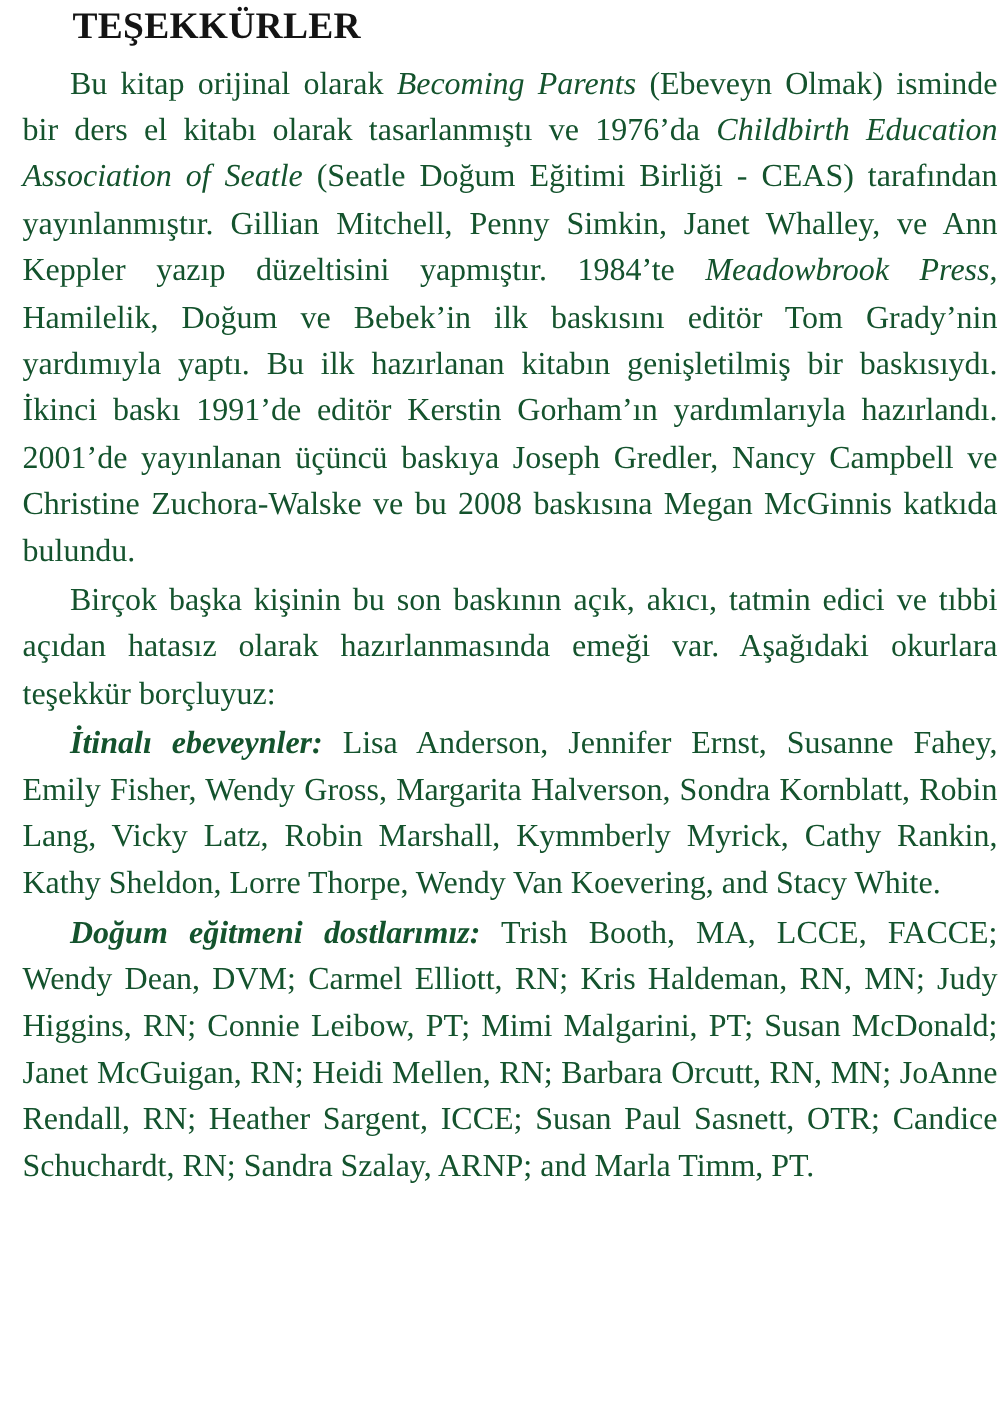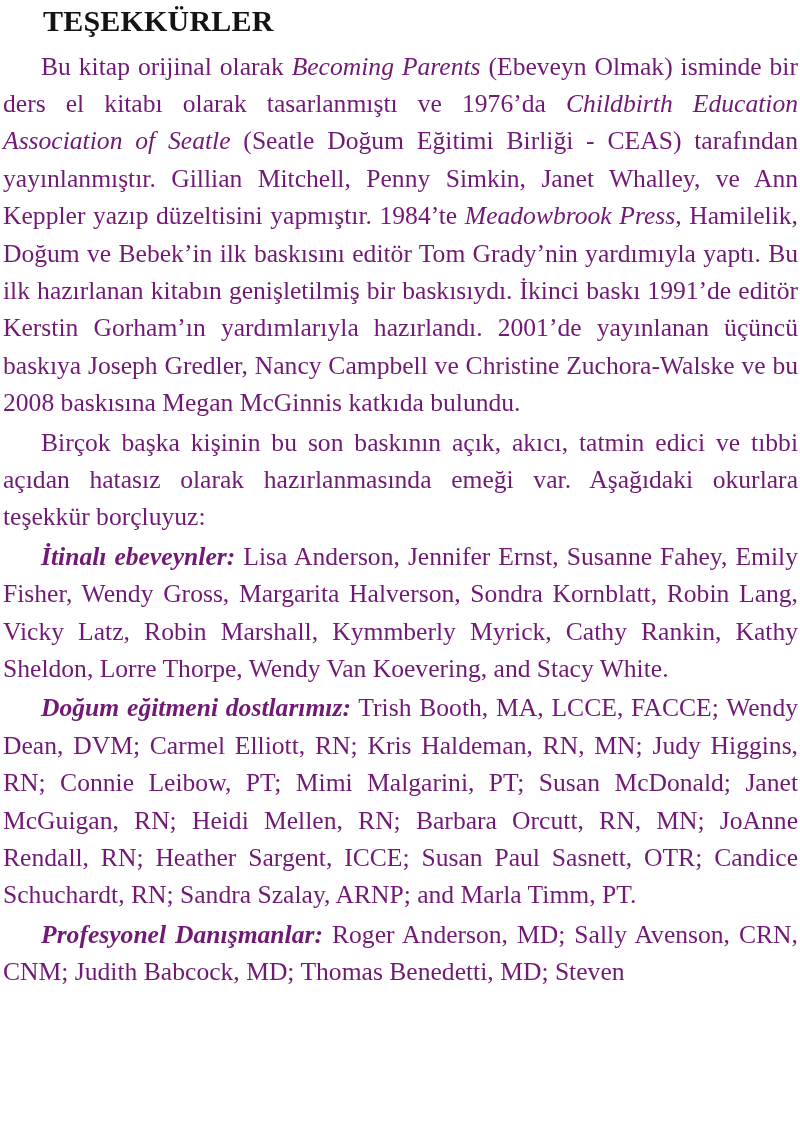--- a/index.html
+++ b/index.html
@@ -14,40 +14,40 @@
     font-family: "Liberation Serif", "DejaVu Serif", serif;
     color: #1a1a1a;
     overflow: hidden;
   }
   .page {
     position: relative;
     width: 800px;
     height: 1139px;
     background: #ffffff;
     box-sizing: border-box;
-    padding: 0 2px 0 3px;
+    padding: 0 2px 0 18px;
   }
   .page-heading {
     font-size: 30px;
     font-weight: bold;
     letter-spacing: 0.2px;
     margin: 0 0 8px 0;
     padding-top: 2px;
     padding-left: 40px;
     line-height: 1.25;
     color: #141414;
   }
   .body-text {
     font-size: 25.6px;
     line-height: 37.4px;
     text-align: justify;
     text-justify: inter-word;
     margin: 0;
     padding: 0;
-    color: #701a75;
+    color: #14532d;
     -webkit-hyphens: none;
     hyphens: none;
   }
   .para {
     text-indent: 38px;
     margin: 0 0 2px 0;
   }
   .para.spaced {
     margin-top: 0;
   }
@@ -76,16 +76,15 @@
   <div class="body-text">
 
     <p class="para"><span>Bu kitap orijinal olarak </span><span class="it">Becoming Parents</span><span> (Ebeveyn Olmak) isminde bir ders el kitabı olarak tasarlanmıştı ve 1976’da </span><span class="it">Childbirth Education Association of Seatle</span><span> (Seatle Doğum Eğitimi Birliği - CEAS) tarafından yayınlanmıştır. Gillian Mitchell, Penny Simkin, Janet Whalley, ve Ann Keppler yazıp düzeltisini yapmıştır. 1984’te </span><span class="it">Meadowbrook Press</span><span>, Hamilelik, Doğum ve Bebek’in ilk baskısını editör Tom Grady’nin yardımıyla yaptı. Bu ilk hazırlanan kitabın genişletilmiş bir baskısıydı. İkinci baskı 1991’de editör Kerstin Gorham’ın yardımlarıyla hazırlandı. 2001’de yayınlanan üçüncü baskıya Joseph Gredler, Nancy Campbell ve Christine Zuchora-Walske ve bu 2008 baskısına Megan McGinnis katkıda bulundu.</span></p>
 
     <p class="para spaced"><span>Birçok başka kişinin bu son baskının açık, akıcı, tatmin edici ve tıbbi açıdan hatasız olarak hazırlanmasında emeği var. Aşağıdaki okurlara teşekkür borçluyuz:</span></p>
 
     <p class="para spaced"><span class="bd">İtinalı ebeveynler:</span><span> Lisa Anderson, Jennifer Ernst, Susanne Fahey, Emily Fisher, Wendy Gross, Margarita Halverson, Sondra Kornblatt, Robin Lang, Vicky Latz, Robin Marshall, Kymmberly Myrick, Cathy Rankin, Kathy Sheldon, Lorre Thorpe, Wendy Van Koevering, and Stacy White.</span></p>
 
     <p class="para spaced"><span class="bd">Doğum eğitmeni dostlarımız:</span><span> Trish Booth, MA, LCCE, FACCE; Wendy Dean, DVM; Carmel Elliott, RN; Kris Haldeman, RN, MN; Judy Higgins, RN; Connie Leibow, PT; Mimi Malgarini, PT; Susan McDonald; Janet McGuigan, RN; Heidi Mellen, RN; Barbara Orcutt, RN, MN; JoAnne Rendall, RN; Heather Sargent, ICCE; Susan Paul Sasnett, OTR; Candice Schuchardt, RN; Sandra Szalay, ARNP; and Marla Timm, PT.</span></p>
 
-    <p class="para spaced clip-bottom"><span class="bd">Profesyonel Danışmanlar:</span><span> Roger Anderson, MD; Sally Avenson, CRN, CNM; Judith Babcock, MD; Thomas Benedetti, MD; Steven</span></p>
 
   </div>
 </div>
 
 </body></html>

